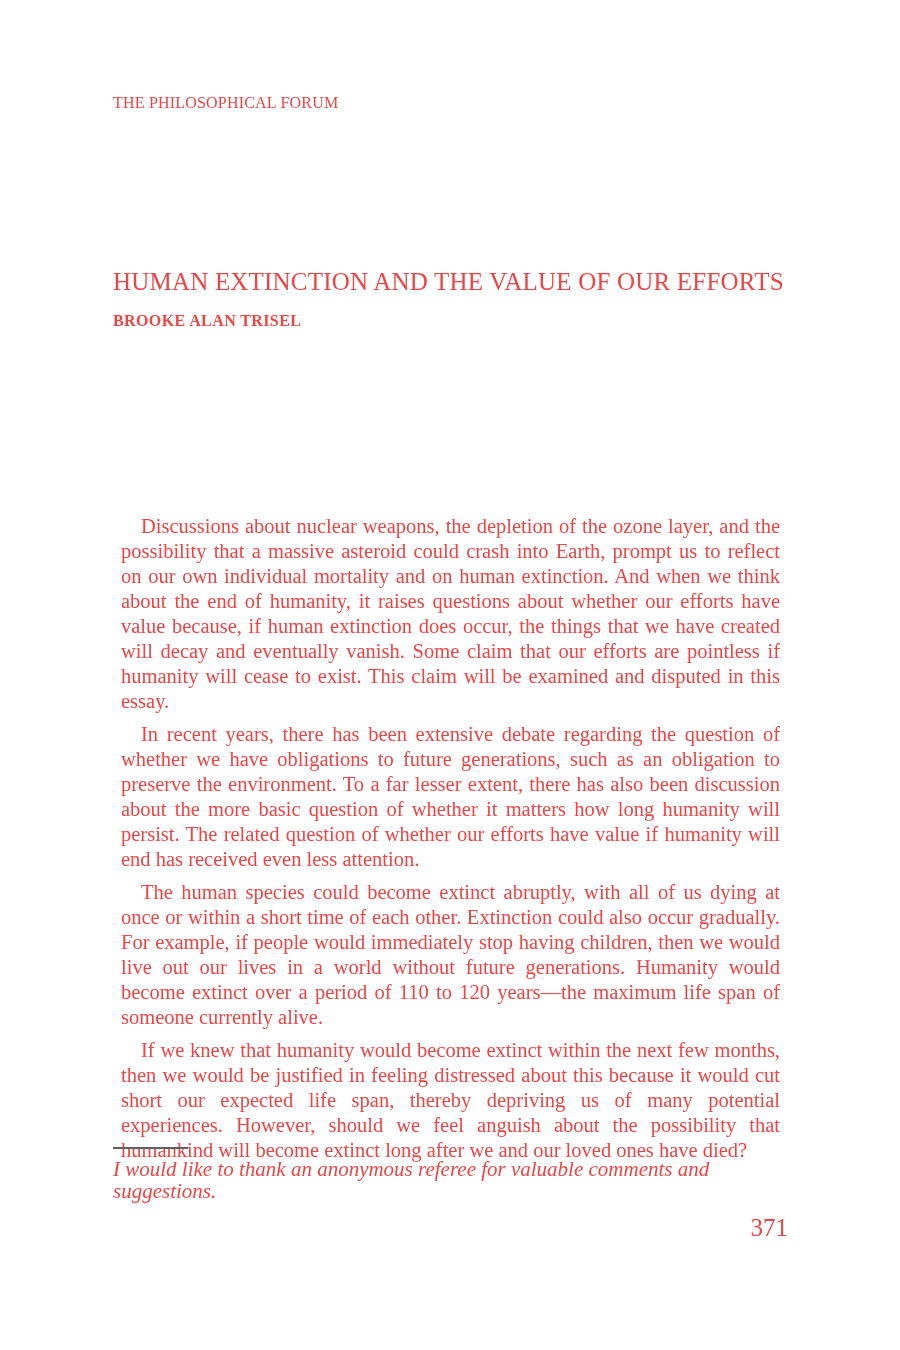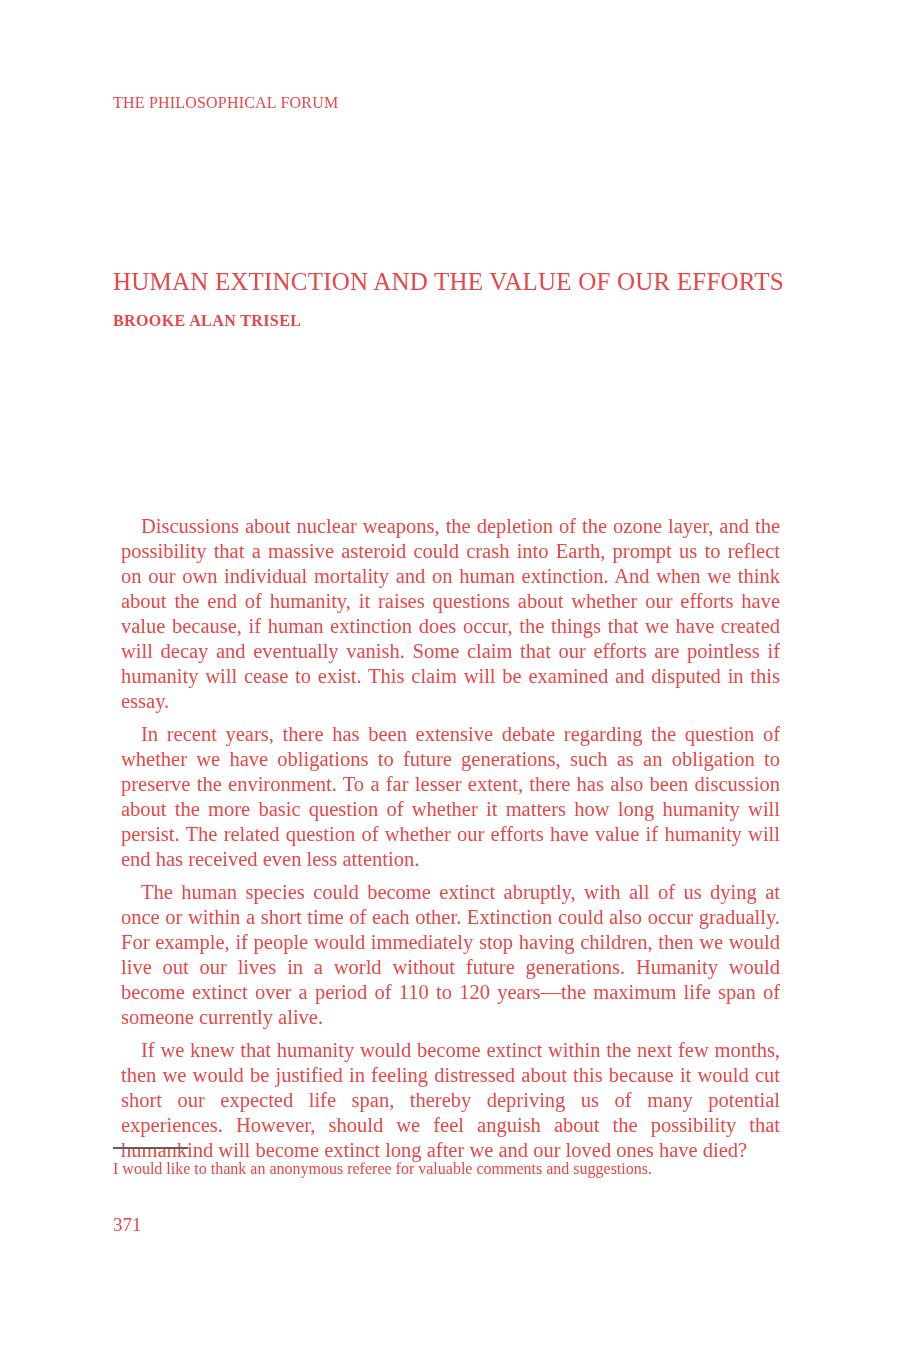--- a/index.html
+++ b/index.html
@@ -64,30 +64,31 @@
     top: 1147px;
     width: 75px;
     height: 2px;
     background: #606060;
   }
   .footnote {
     position: absolute;
     left: 113px;
     top: 1158px;
     width: 675px;
-    font-size: 16px;
+    font-size: 21px;
     line-height: 22px;
+    font-style: italic;
   }
   .page-number {
     position: absolute;
     left: 113px;
     top: 1214px;
     width: 675px;
-    text-align: left;
-    font-size: 19px;
+    text-align: right;
+    font-size: 25px;
   }
 </style>
 </head>
 <body>
 
 <div class="page">
 
   <header class="journal-header">
     <div>THE PHILOSOPHICAL FORUM</div>
   </header>

